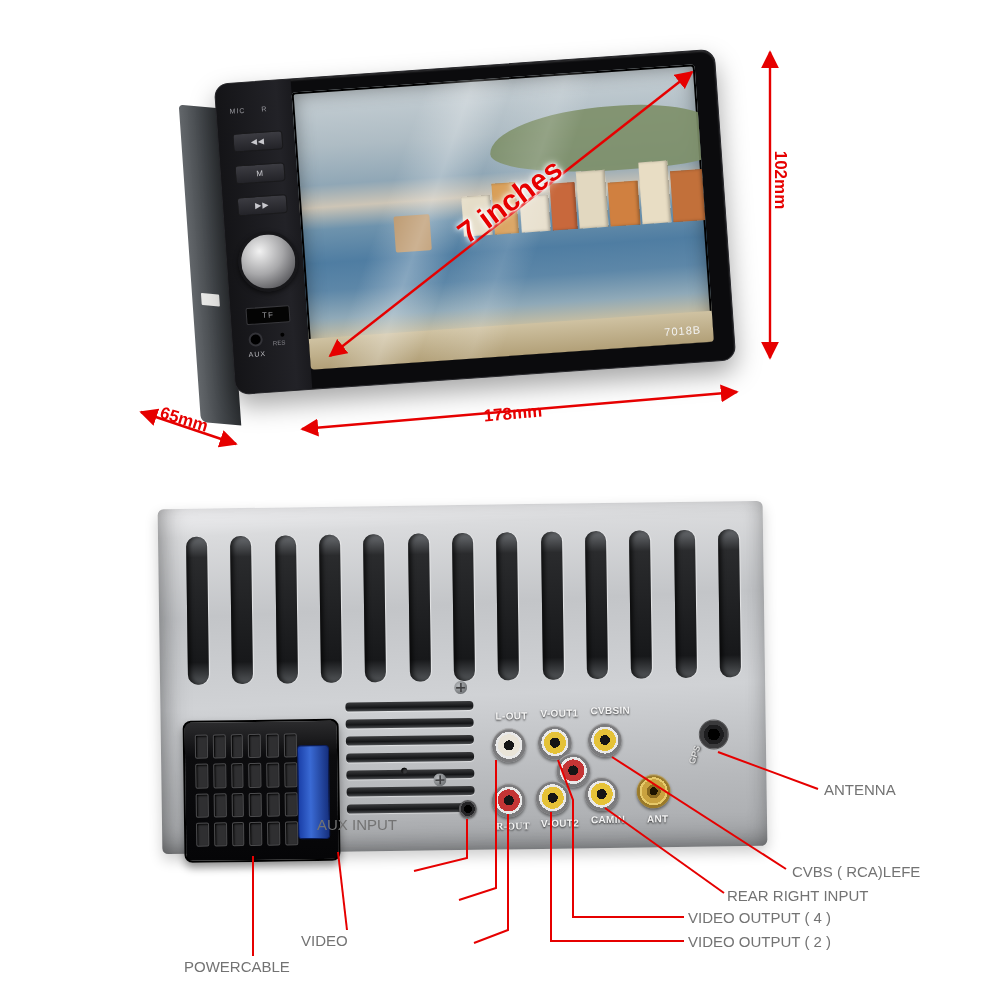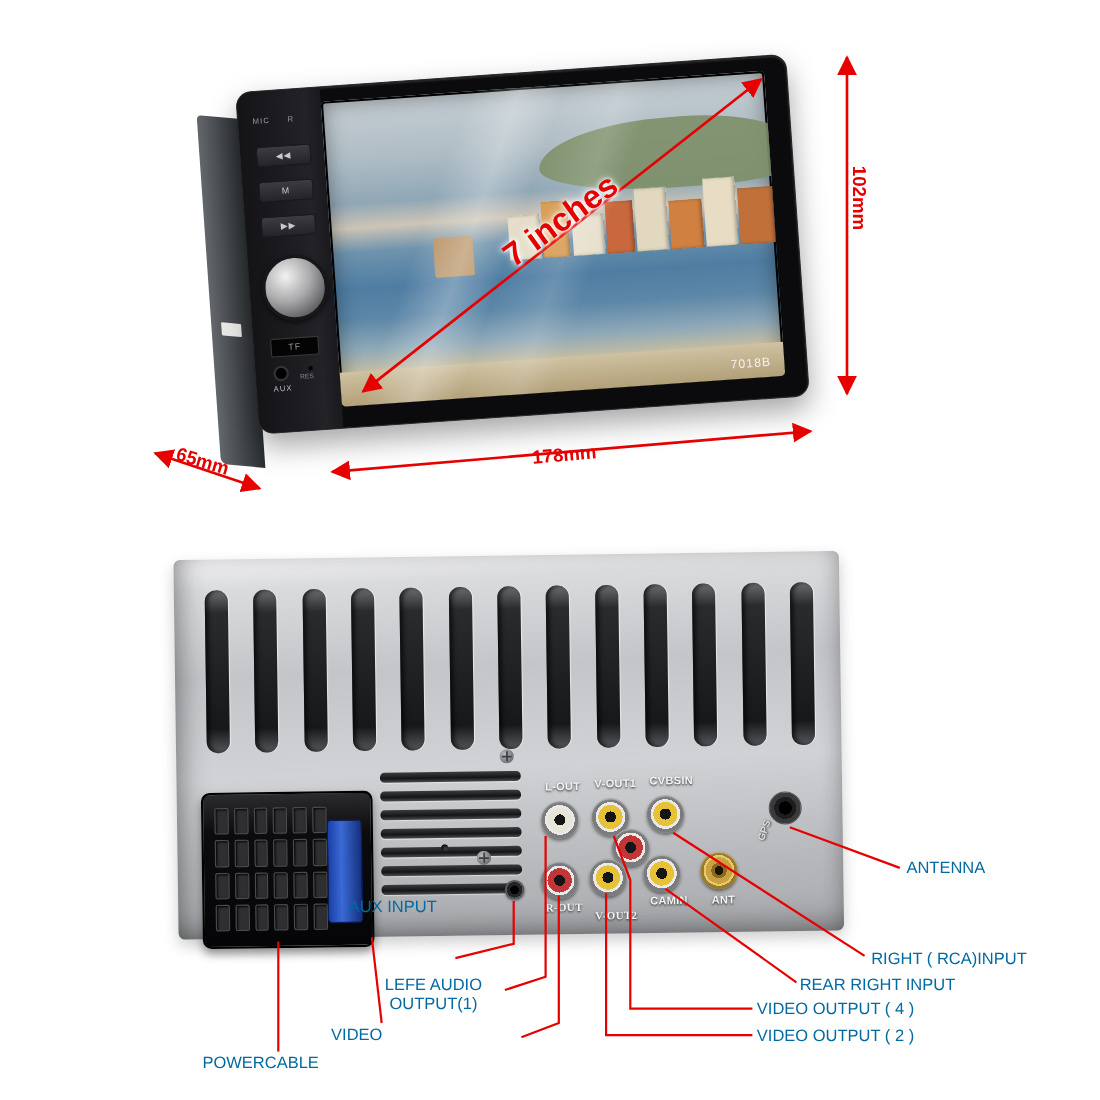--- a/index.html
+++ b/index.html
@@ -89,21 +89,21 @@
     box-shadow:0 1px 2px rgba(0,0,0,.5);}
   .gps-port{position:absolute;width:28px;height:28px;border-radius:50%;border:1px solid #5a5a5c;
     background:radial-gradient(circle,#000 0 6px,#1d1d1f 6px 10px,#3a3a3c 10px 14px);}
   .plabel{position:absolute;color:#f4f4f4;font-size:10px;font-weight:bold;letter-spacing:.3px;
     text-shadow:0 1px 2px rgba(0,0,0,.8);}
   .gps-label{position:absolute;color:#ddd;font-size:9px;font-weight:bold;transform:rotate(-70deg);
     text-shadow:0 1px 2px rgba(0,0,0,.8);}
 
   
   .overlay{position:absolute;left:0;top:0;width:1000px;height:1000px;z-index:30;pointer-events:none;}
-  .callout{position:absolute;color:#0369a1;font-size:15px;z-index:40;}
+  .callout{position:absolute;color:#737373;font-size:15px;z-index:40;}
   .pre{white-space:pre-line;text-align:center;}
 </style>
 </head>
 <body>
 
 <div class="canvas">
 
   <div class="front-wrap">
     <div class="device-side">
       <div class="side-sticker"></div>
@@ -221,21 +221,21 @@
     <div class="rca rca-yellow" style="left:374px;top:277px;"></div>
     <div class="rca rca-yellow" style="left:423px;top:274px;"></div>
     <div class="rca rca-gold" style="left:475px;top:272px;"></div>
     <div class="jack-small" style="left:297px;top:295px;"></div>
     <div class="gps-port" style="left:538px;top:218px;"></div>
 
     <span class="plabel" style="left:335px;top:206px;">L-OUT</span>
     <span class="plabel" style="left:380px;top:204px;">V-OUT1</span>
     <span class="plabel" style="left:430px;top:202px;">CVBSIN</span>
     <span class="plabel" style="left:334px;top:316px;font-family:Liberation Serif, serif;">R-OUT</span>
-    <span class="plabel" style="left:379px;top:324px;font-family:Liberation Serif, serif;">V-OUT2</span>
+    <span class="plabel" style="left:379px;top:314px;">V-OUT2</span>
     <span class="plabel" style="left:429px;top:311px;">CAMIN</span>
     <span class="plabel" style="left:485px;top:311px;">ANT</span>
     <span class="gps-label" style="left:524px;top:248px;">GPS</span>
   </div>
 
   <svg class="overlay" viewBox="0 0 1000 1000">
     <defs>
       <marker id="arr" viewBox="0 0 10 10" refX="9" refY="5" markerWidth="7.5" markerHeight="7.5" orient="auto-start-reverse">
         <path d="M0,0 L10,5 L0,10 z" fill="#e60000"></path>
       </marker>
@@ -257,23 +257,21 @@
     <line x1="338" y1="852" x2="347" y2="930" stroke="#e60000" stroke-width="2"></line>
     <line x1="253" y1="856" x2="253" y2="956" stroke="#e60000" stroke-width="2"></line>
   </svg>
 
   <div class="dim seven" style="left:400px;top:184px;width:220px;transform:rotate(-36deg);">7 inches</div>
   <div class="dim" style="left:745px;top:170px;width:70px;font-size:17px;transform:rotate(90deg);">102mm</div>
   <div class="dim" style="left:468px;top:404px;width:90px;font-size:17px;transform:rotate(-5deg);">178mm</div>
   <div class="dim" style="left:149px;top:410px;width:70px;font-size:17px;transform:rotate(17deg);">65mm</div>
 
   <div class="callout" style="left:824px;top:781px;">ANTENNA</div>
-  <div class="callout" style="left:792px;top:863px;">RIGHT ( RCA)INPUT</div>
+  <div class="callout" style="left:792px;top:863px;">CVBS ( RCA)LEFE</div>
   <div class="callout" style="left:727px;top:887px;">REAR RIGHT INPUT</div>
   <div class="callout" style="left:688px;top:909px;">VIDEO OUTPUT ( 4 )</div>
   <div class="callout" style="left:688px;top:933px;">VIDEO OUTPUT ( 2 )</div>
   <div class="callout" style="left:317px;top:816px;">AUX INPUT</div>
-  <div class="callout pre" style="left:333px;top:887px;width:122px;">LEFE AUDIO
-OUTPUT(1)</div>
   <div class="callout" style="left:301px;top:932px;">VIDEO</div>
   <div class="callout" style="left:184px;top:958px;">POWERCABLE</div>
 
 </div>
 
 </body></html>

